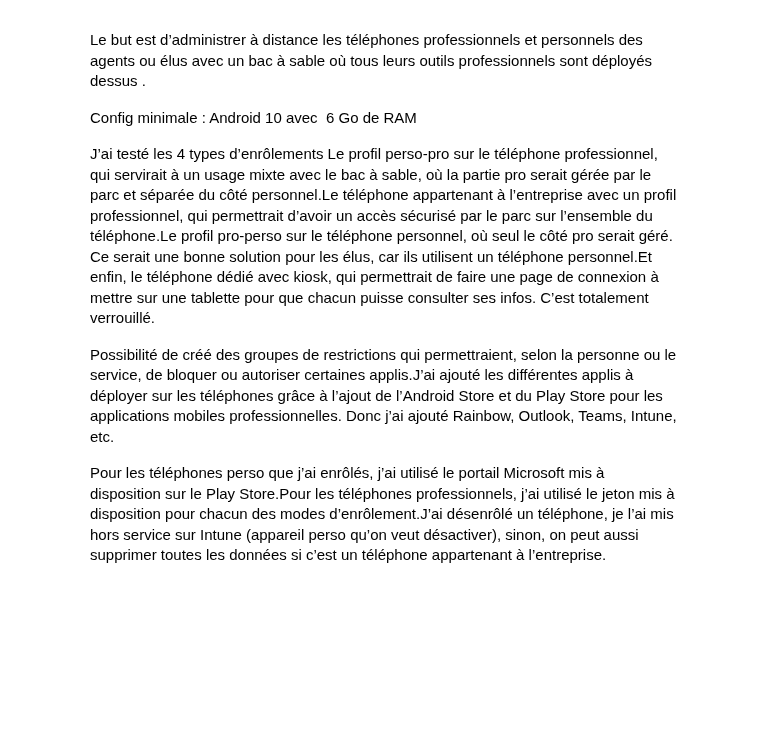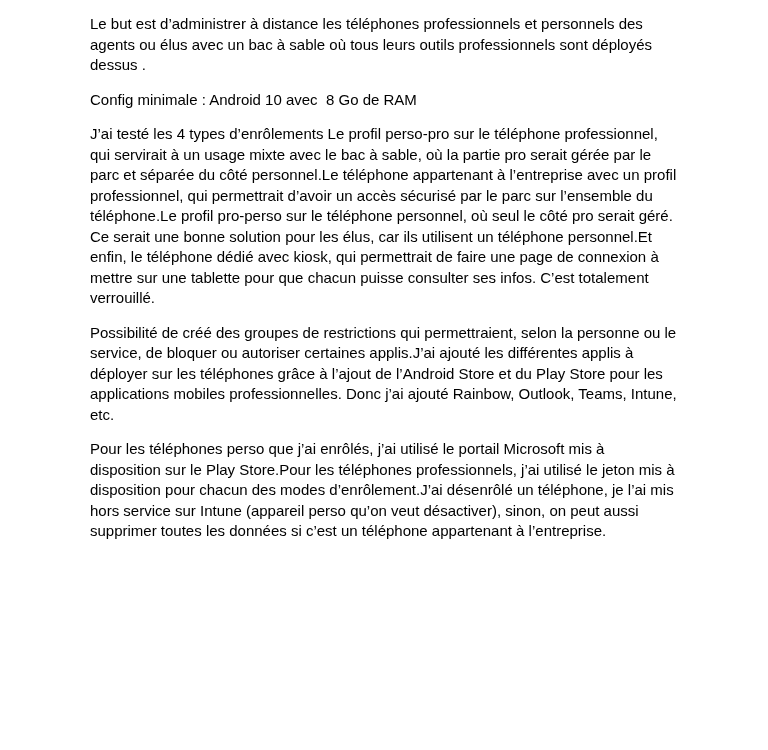--- a/index.html
+++ b/index.html
@@ -17,29 +17,29 @@
   .page {
     box-sizing: border-box;
     width: 768px;
     height: 750px;
     padding: 14px 90px 20px 90px;
     background: #ffffff;
   }
   .doc-paragraph {
     font-size: 15px;
     line-height: 20.5px;
-    margin: 0 0 14px 0;
+    margin: 16px 0 14px 0;
     white-space: pre-wrap;
     letter-spacing: 0;
     word-spacing: 0;
     text-align: left;
   }
 </style>
 </head>
 <body>
 
 <div class="page">
   <p class="doc-paragraph">Le but est d’administrer à distance les téléphones professionnels et personnels des agents ou élus avec un bac à sable où tous leurs outils professionnels sont déployés dessus .</p>
-  <p class="doc-paragraph">Config minimale : Android 10 avec  8 Go de RAM</p>
+  <p class="doc-paragraph">Config minimale : Android 10 avec  6 Go de RAM</p>
   <p class="doc-paragraph">J’ai testé les 4 types d’enrôlements Le profil perso-pro sur le téléphone professionnel, qui servirait à un usage mixte avec le bac à sable, où la partie pro serait gérée par le parc et séparée du côté personnel.Le téléphone appartenant à l’entreprise avec un profil professionnel, qui permettrait d’avoir un accès sécurisé par le parc sur l’ensemble du téléphone.Le profil pro-perso sur le téléphone personnel, où seul le côté pro serait géré. Ce serait une bonne solution pour les élus, car ils utilisent un téléphone personnel.Et enfin, le téléphone dédié avec kiosk, qui permettrait de faire une page de connexion à mettre sur une tablette pour que chacun puisse consulter ses infos. C’est totalement verrouillé.</p>
   <p class="doc-paragraph">Possibilité de créé des groupes de restrictions qui permettraient, selon la personne ou le service, de bloquer ou autoriser certaines applis.J’ai ajouté les différentes applis à déployer sur les téléphones grâce à l’ajout de l’Android Store et du Play Store pour les applications mobiles professionnelles. Donc j’ai ajouté Rainbow, Outlook, Teams, Intune, etc.</p>
   <p class="doc-paragraph">Pour les téléphones perso que j’ai enrôlés, j’ai utilisé le portail Microsoft mis à disposition sur le Play Store.Pour les téléphones professionnels, j’ai utilisé le jeton mis à disposition pour chacun des modes d’enrôlement.J’ai désenrôlé un téléphone, je l’ai mis hors service sur Intune (appareil perso qu’on veut désactiver), sinon, on peut aussi supprimer toutes les données si c’est un téléphone appartenant à l’entreprise.</p>
 </div>
 
 </body></html>

